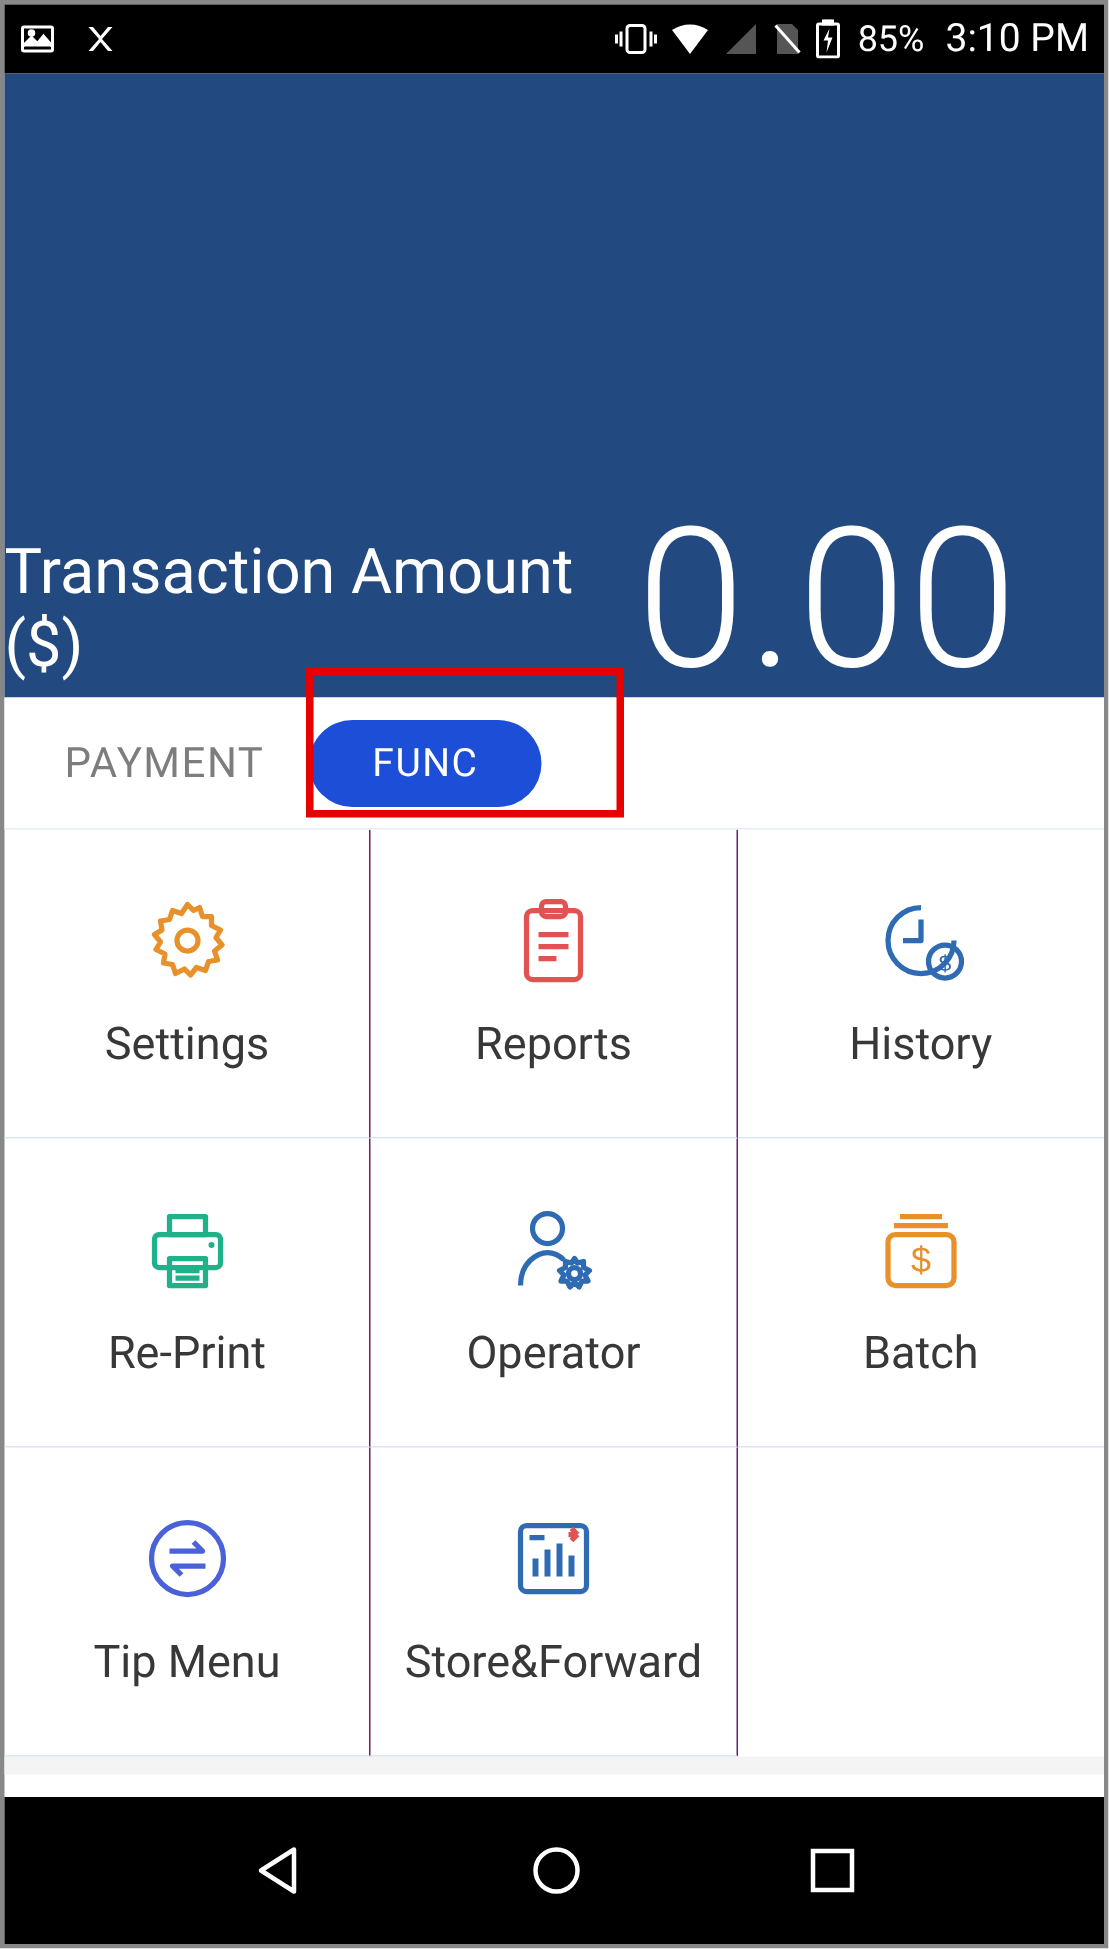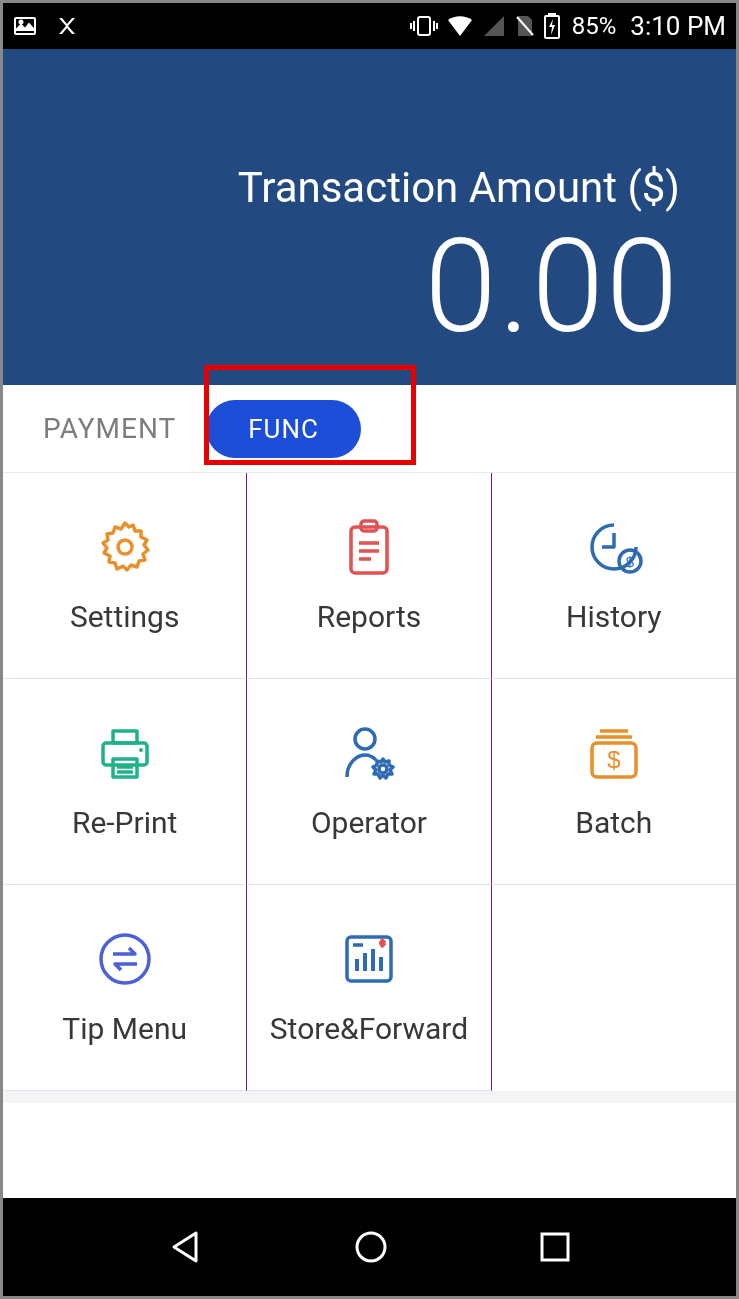--- a/index.html
+++ b/index.html
@@ -8,21 +8,21 @@
 
   
   .status-bar { height: 46px; background: #000; color: #fff; display: flex; align-items: center; padding: 0 10px; font-size: 24px; font-weight: 400; }
   .status-left { display: flex; align-items: center; gap: 18px; flex: 1; }
   .status-right { display: flex; align-items: center; gap: 8px; }
   .status-right .pct { font-size: 24px; margin-left: 4px; }
   .status-right .time { font-size: 26px; margin-left: 6px; }
   .status-bar svg { display: block; }
 
   
-  .header { background: #224a80; color: #fff; height: 336px; display: flex; flex-direction: column; justify-content: center; align-items: flex-end; padding-right: 56px; padding-top: 80px; }
+  .header { background: #224a80; color: #fff; height: 416px; display: flex; flex-direction: row; justify-content: center; align-items: flex-end; padding-right: 56px; padding-top: 80px; }
   .header .label { font-size: 42px; font-weight: 400; margin-bottom: 10px; }
   .header .amount { font-size: 130px; font-weight: 300; line-height: 1; letter-spacing: 2px; }
 
   
   .tabs { height: 88px; background: #fff; display: flex; align-items: center; padding-left: 30px; border-bottom: 1px solid #e6ecf3; position: relative; }
   .tab-payment { color: #7d7d7d; font-size: 28px; letter-spacing: 1px; padding: 0 10px; margin-right: 20px; }
   .tab-func-wrap { position: relative; }
   .tab-func { background: #1d4ed8; color: #fff; font-size: 26px; letter-spacing: 1px; padding: 14px 42px; border-radius: 32px; display: inline-block; }
   .highlight-box { position: absolute; border: 5px solid #e60000; pointer-events: none; }
 

